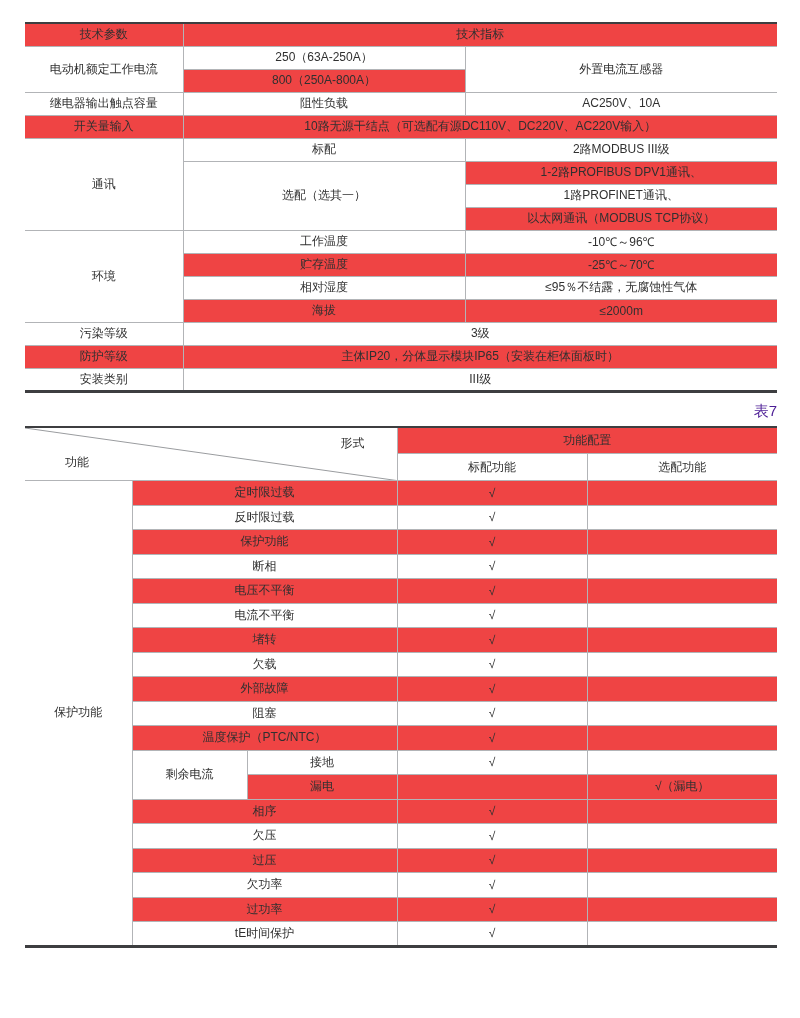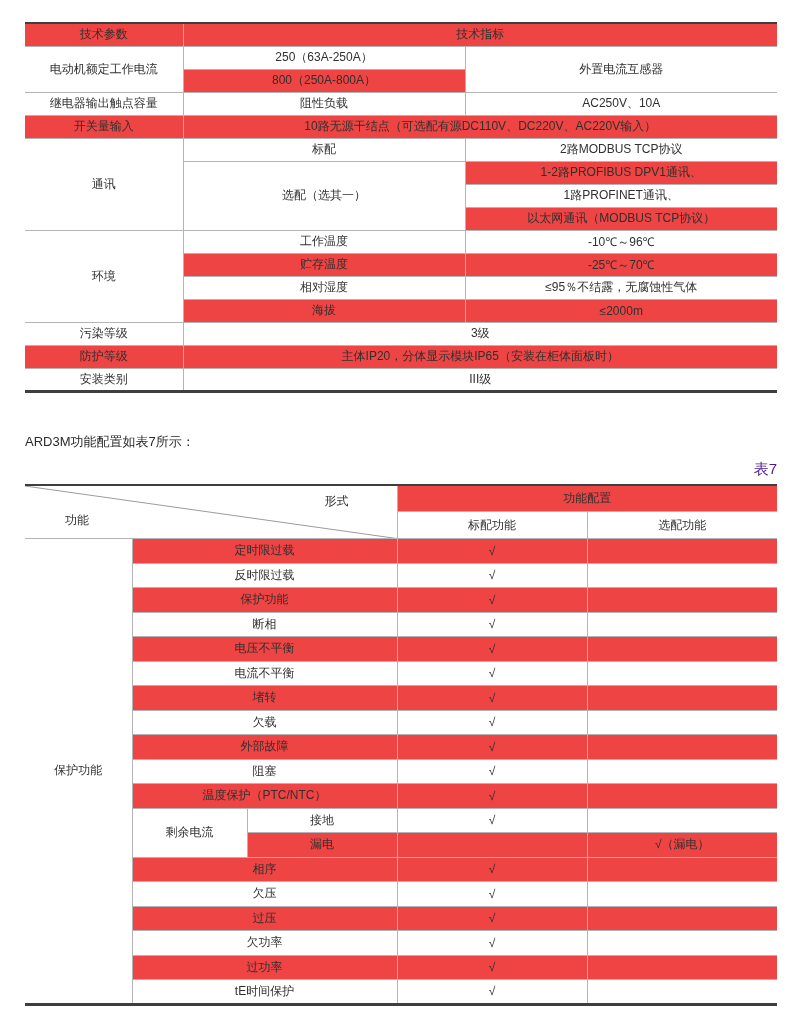--- a/index.html
+++ b/index.html
@@ -24,21 +24,21 @@
   }
   .t1 tr { height:23px; }
   .t2 tr.hrow { height:27px; }
   .t2 tr.brow { height:24.5px; }
   td.sh { background:#ef4444; }
   td.left-val { text-align:left; padding-left:25px; }
 
   .diag-cell { position:relative; padding:0; }
   .diag-cell svg { position:absolute; top:0; left:0; width:100%; height:100%; display:block; }
   .diag-cell line { stroke:#9a9c9f; stroke-width:1; vector-effect:non-scaling-stroke; }
-  .diag-top { position:absolute; top:7px; right:48px; }
+  .diag-top { position:absolute; top:7px; right:32px; }
   .diag-bottom { position:absolute; bottom:9px; left:40px; }
 
   .note { font-size:13px; margin:40px 0 0 0; color:#2b2b2b; }
   .caption { font-size:15px; width:752px; text-align:right; margin:9px 0 5px 0; color:#4c1d95; }
 </style>
 </head>
 <body>
 
 <div class="page">
 
@@ -66,21 +66,21 @@
         <td>阻性负载</td>
         <td>AC250V、10A</td>
       </tr>
       <tr>
         <td class="sh">开关量输入</td>
         <td class="sh left-val" colspan="2">10路无源干结点（可选配有源DC110V、DC220V、AC220V输入）</td>
       </tr>
       <tr>
         <td rowspan="4">通讯</td>
         <td>标配</td>
-        <td>2路MODBUS TCP协议</td>
+        <td>2路MODBUS III级</td>
       </tr>
       <tr>
         <td rowspan="3">选配（选其一）</td>
         <td class="sh">1-2路PROFIBUS DPV1通讯、</td>
       </tr>
       <tr>
         <td>1路PROFINET通讯、</td>
       </tr>
       <tr>
         <td class="sh">以太网通讯（MODBUS TCP协议）</td>
@@ -110,21 +110,20 @@
         <td class="sh">防护等级</td>
         <td class="sh left-val" colspan="2">主体IP20，分体显示模块IP65（安装在柜体面板时）</td>
       </tr>
       <tr>
         <td>安装类别</td>
         <td class="left-val" colspan="2">III级</td>
       </tr>
     </tbody>
   </table>
 
-  <p class="note">ARD3M功能配置如表7所示：</p>
   <div class="caption">表7</div>
 
   <table class="doc t2">
     <colgroup>
         <col style="width:107px">
         <col style="width:115px">
         <col style="width:150px">
         <col style="width:190px">
         <col style="width:190px">
       </colgroup>

